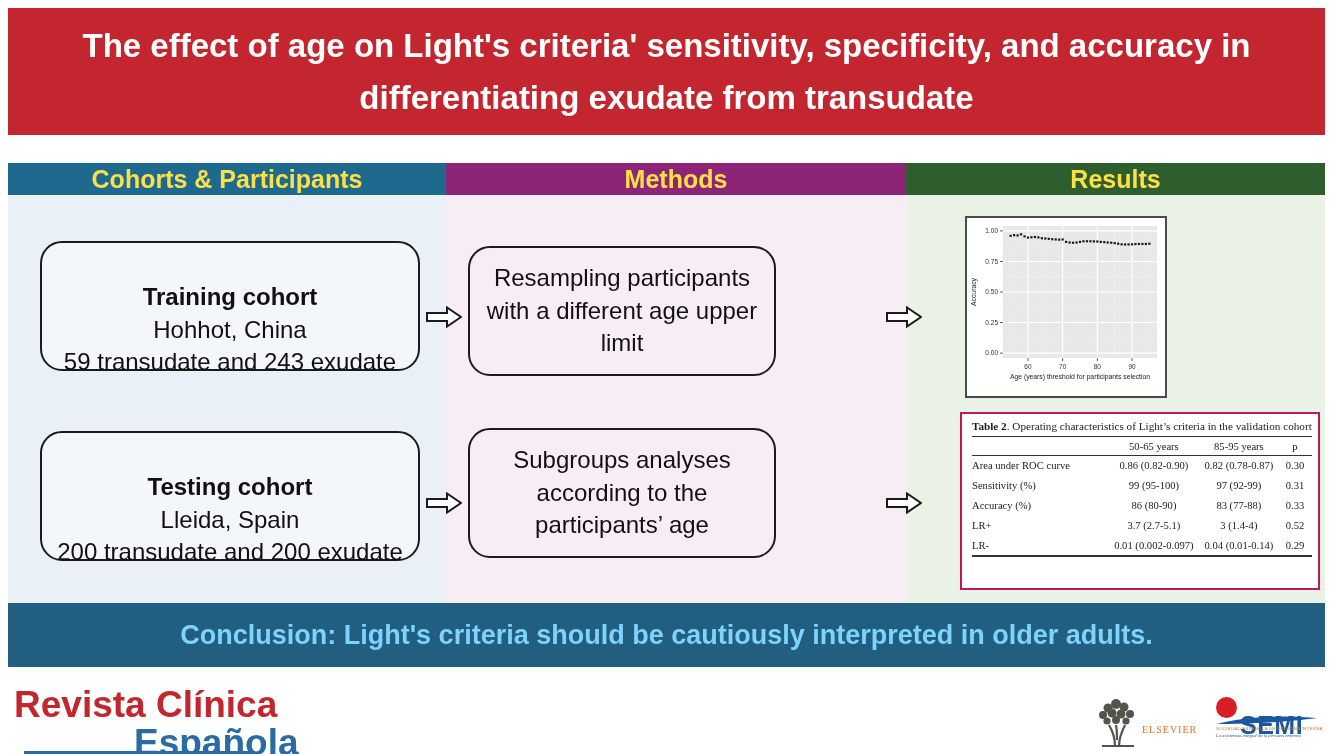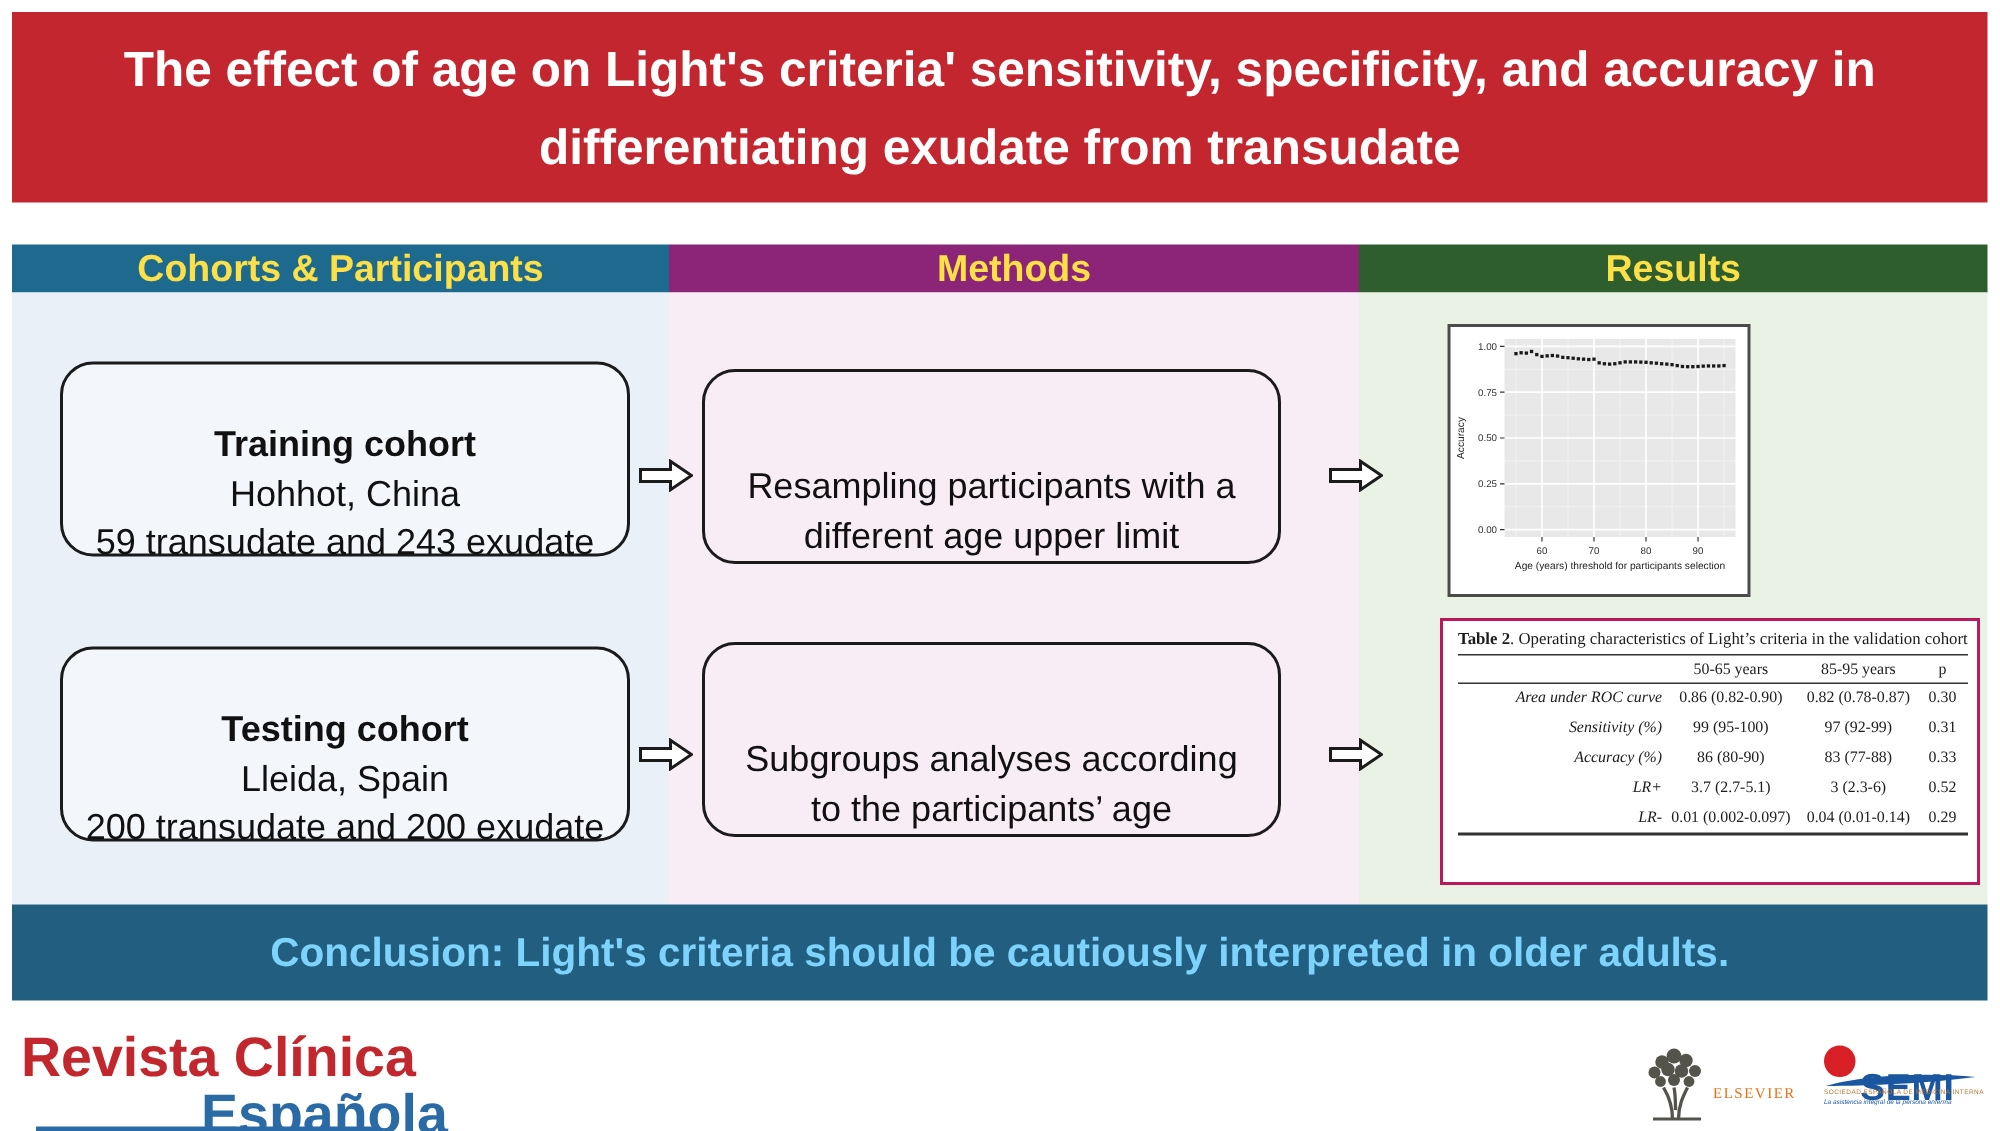--- a/index.html
+++ b/index.html
@@ -18,21 +18,21 @@
   .col-header{height:32px;display:flex;align-items:center;justify-content:center;
               color:#fde047;font-weight:700;font-size:25px;}
   .col-body{flex:1;position:relative;}
 
   .box{position:absolute;border:2px solid #1b1b1b;border-radius:22px;box-sizing:border-box;
        display:flex;flex-direction:column;align-items:center;justify-content:center;
        text-align:center;font-size:24px;line-height:1.35;color:#111;padding:0 14px;}
   .col1 .box{left:32px;width:380px;background:#f3f7fb;}
   .col1 .b1{top:46px;height:130px;}
   .col1 .b2{top:236px;height:130px;}
-  .col2 .box{left:22px;width:386px;justify-content:flex-end;}
+  .col2 .box{left:22px;width:308px;}
   .col2 .b1{top:51px;height:130px;}
   .col2 .b2{top:233px;height:130px;}
   .box .bt{font-weight:700;margin-top:48px;}
 
   .arrow{position:absolute;width:36px;height:22px;}
 
   
   .chart-panel{position:absolute;left:59px;top:21px;width:202px;height:182px;background:#ffffff;
                border:2px solid #4a4a4a;box-sizing:border-box;}
   .chart-panel svg{display:block;width:100%;height:100%;}
@@ -40,21 +40,21 @@
   
   .table-panel{position:absolute;left:54px;top:217px;width:360px;height:178px;background:#ffffff;
                border:2px solid #be185d;box-sizing:border-box;padding:6px 6px 0 10px;
                font-family:"Liberation Serif", serif;color:#1c1c1c;}
   .tp-title{font-size:11.2px;white-space:nowrap;overflow:hidden;}
   .table-panel table{width:100%;border-collapse:collapse;margin-top:4px;font-size:10.6px;}
   .table-panel thead th{border-top:1.4px solid #333;border-bottom:1.4px solid #333;
                         padding:3.5px 0;font-weight:400;text-align:center;}
   .table-panel thead th:first-child{text-align:left;}
   .table-panel td{padding:4.4px 0;text-align:center;}
-  .table-panel td:first-child{text-align:right;font-style:italic;}
+  .table-panel td:first-child{text-align:left;}
   .table-panel tbody tr:last-child td{border-bottom:2px solid #333;}
   .cw0{width:40%;} .cw1{width:27%;} .cw2{width:23%;} .cw3{width:10%;}
 
   
   .conclusion{position:absolute;left:8px;top:603px;width:1317px;height:64px;
               display:flex;align-items:center;justify-content:center;}
   .conclusion .t{color:#7dd3fc;font-weight:700;font-size:27px;}
 
   
   .rce{position:absolute;left:14px;top:686px;font-weight:700;line-height:1.02;}
@@ -244,21 +244,21 @@
                 </tr>
                 <tr>
                   <td>Accuracy (%)</td>
                   <td>86 (80-90)</td>
                   <td>83 (77-88)</td>
                   <td>0.33</td>
                 </tr>
                 <tr>
                   <td>LR+</td>
                   <td>3.7 (2.7-5.1)</td>
-                  <td>3 (2.3-6)</td>
+                  <td>3 (1.4-4)</td>
                   <td>0.52</td>
                 </tr>
                 <tr>
                   <td>LR-</td>
                   <td>0.01 (0.002-0.097)</td>
                   <td>0.04 (0.01-0.14)</td>
                   <td>0.29</td>
                 </tr>
               </tbody>
           </table>

